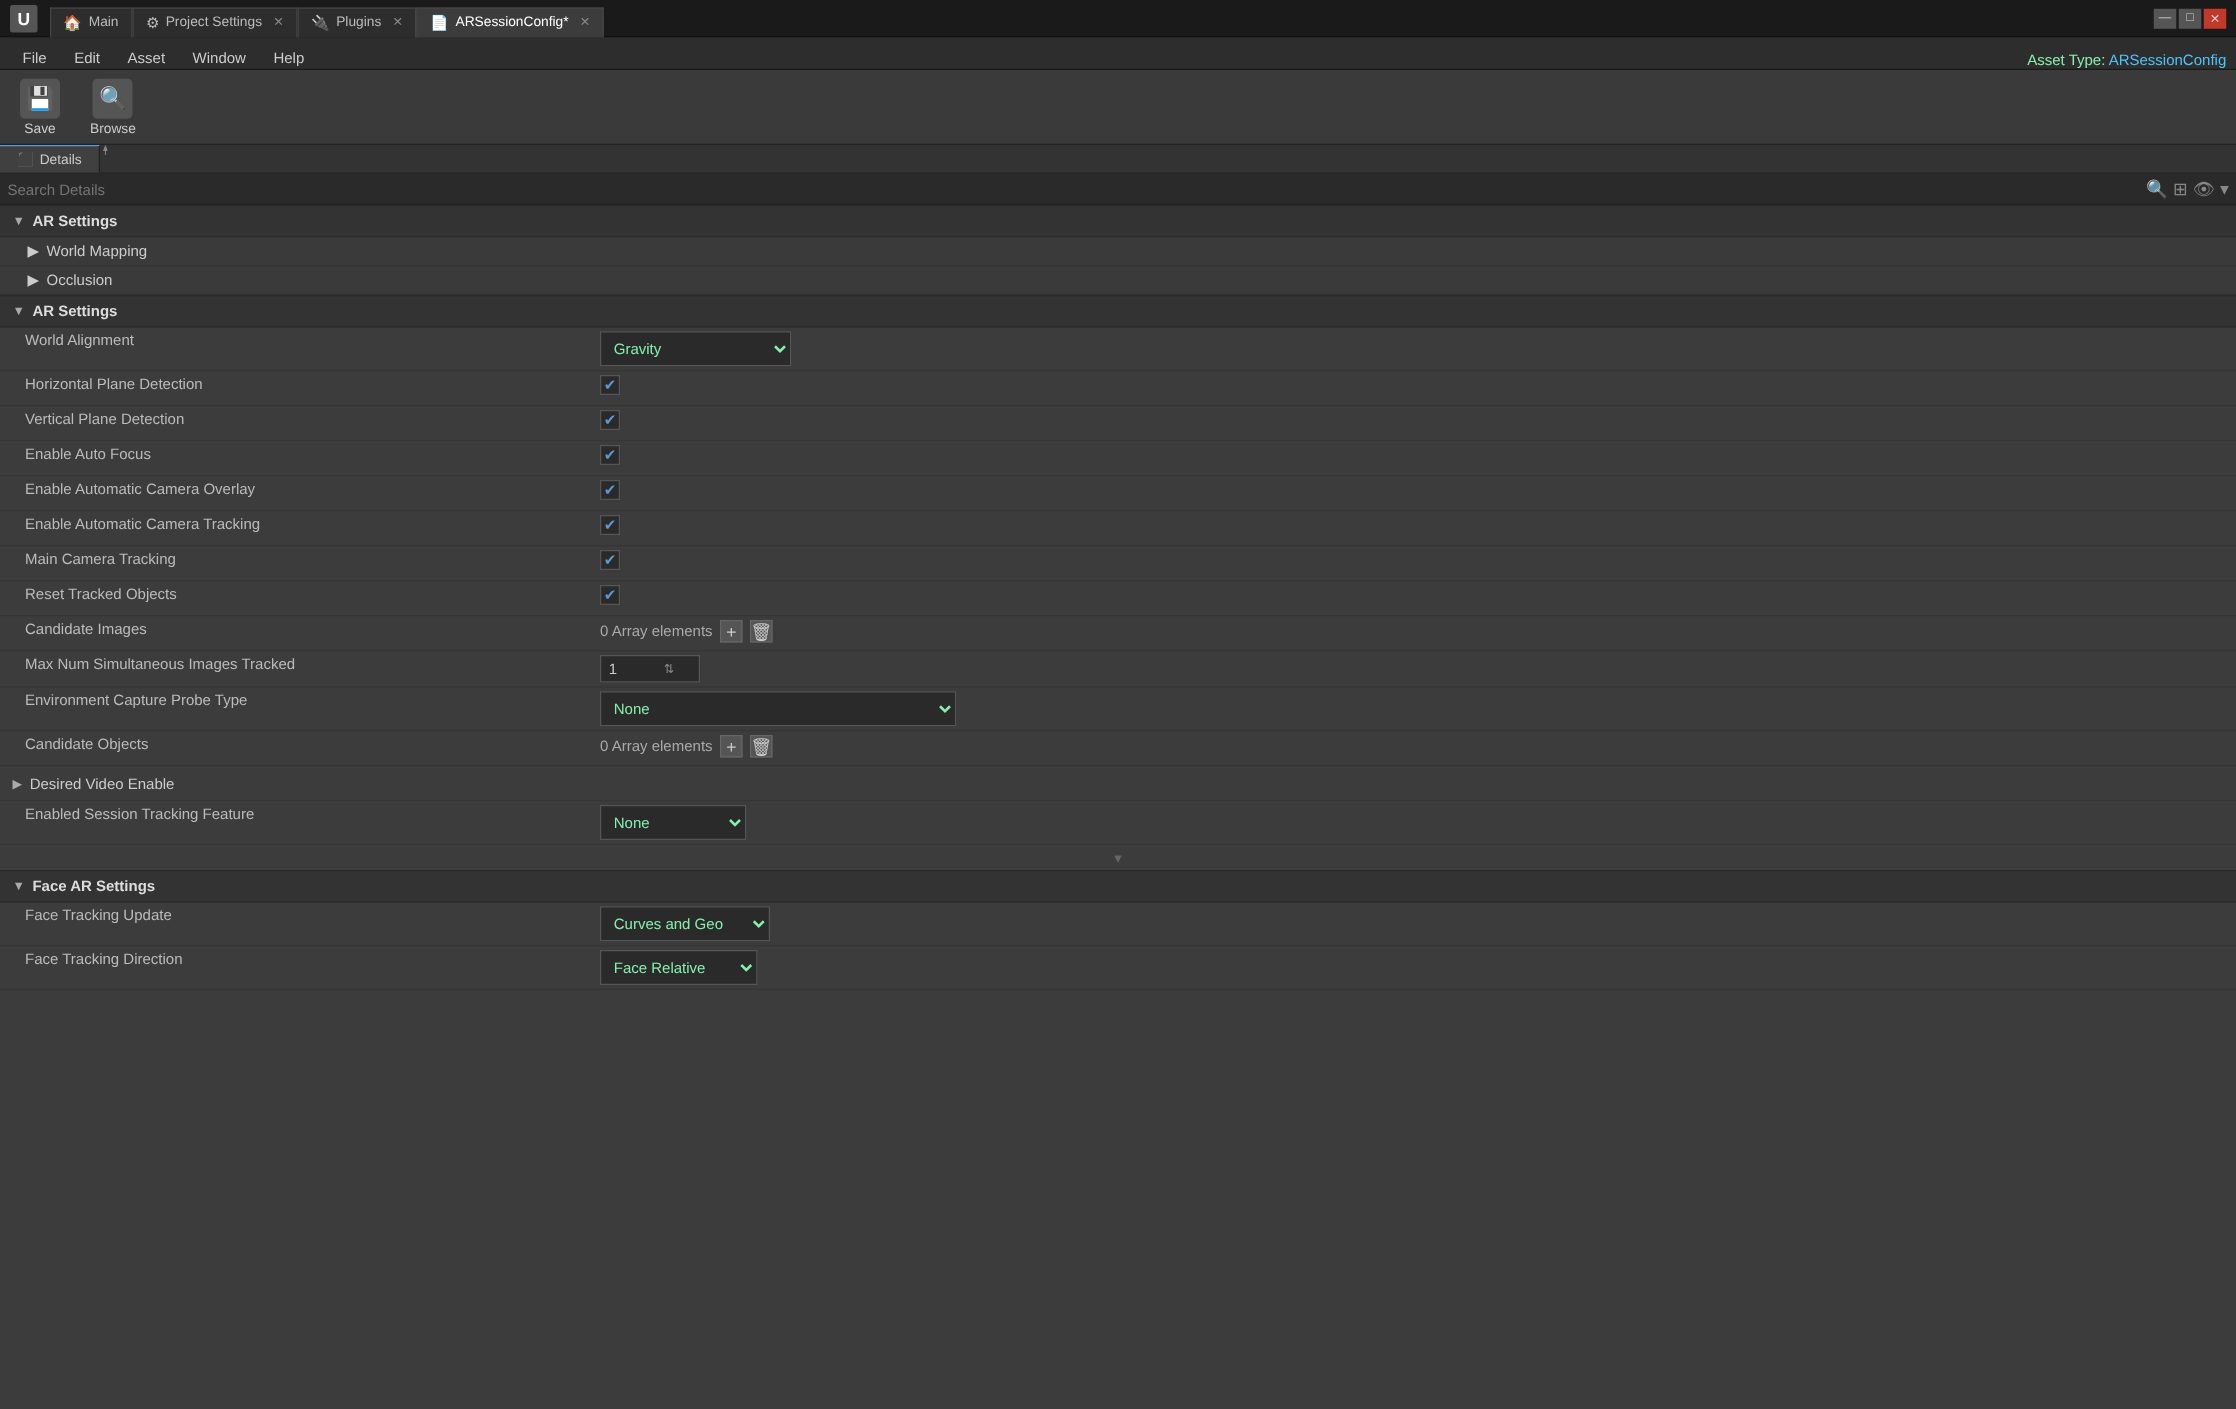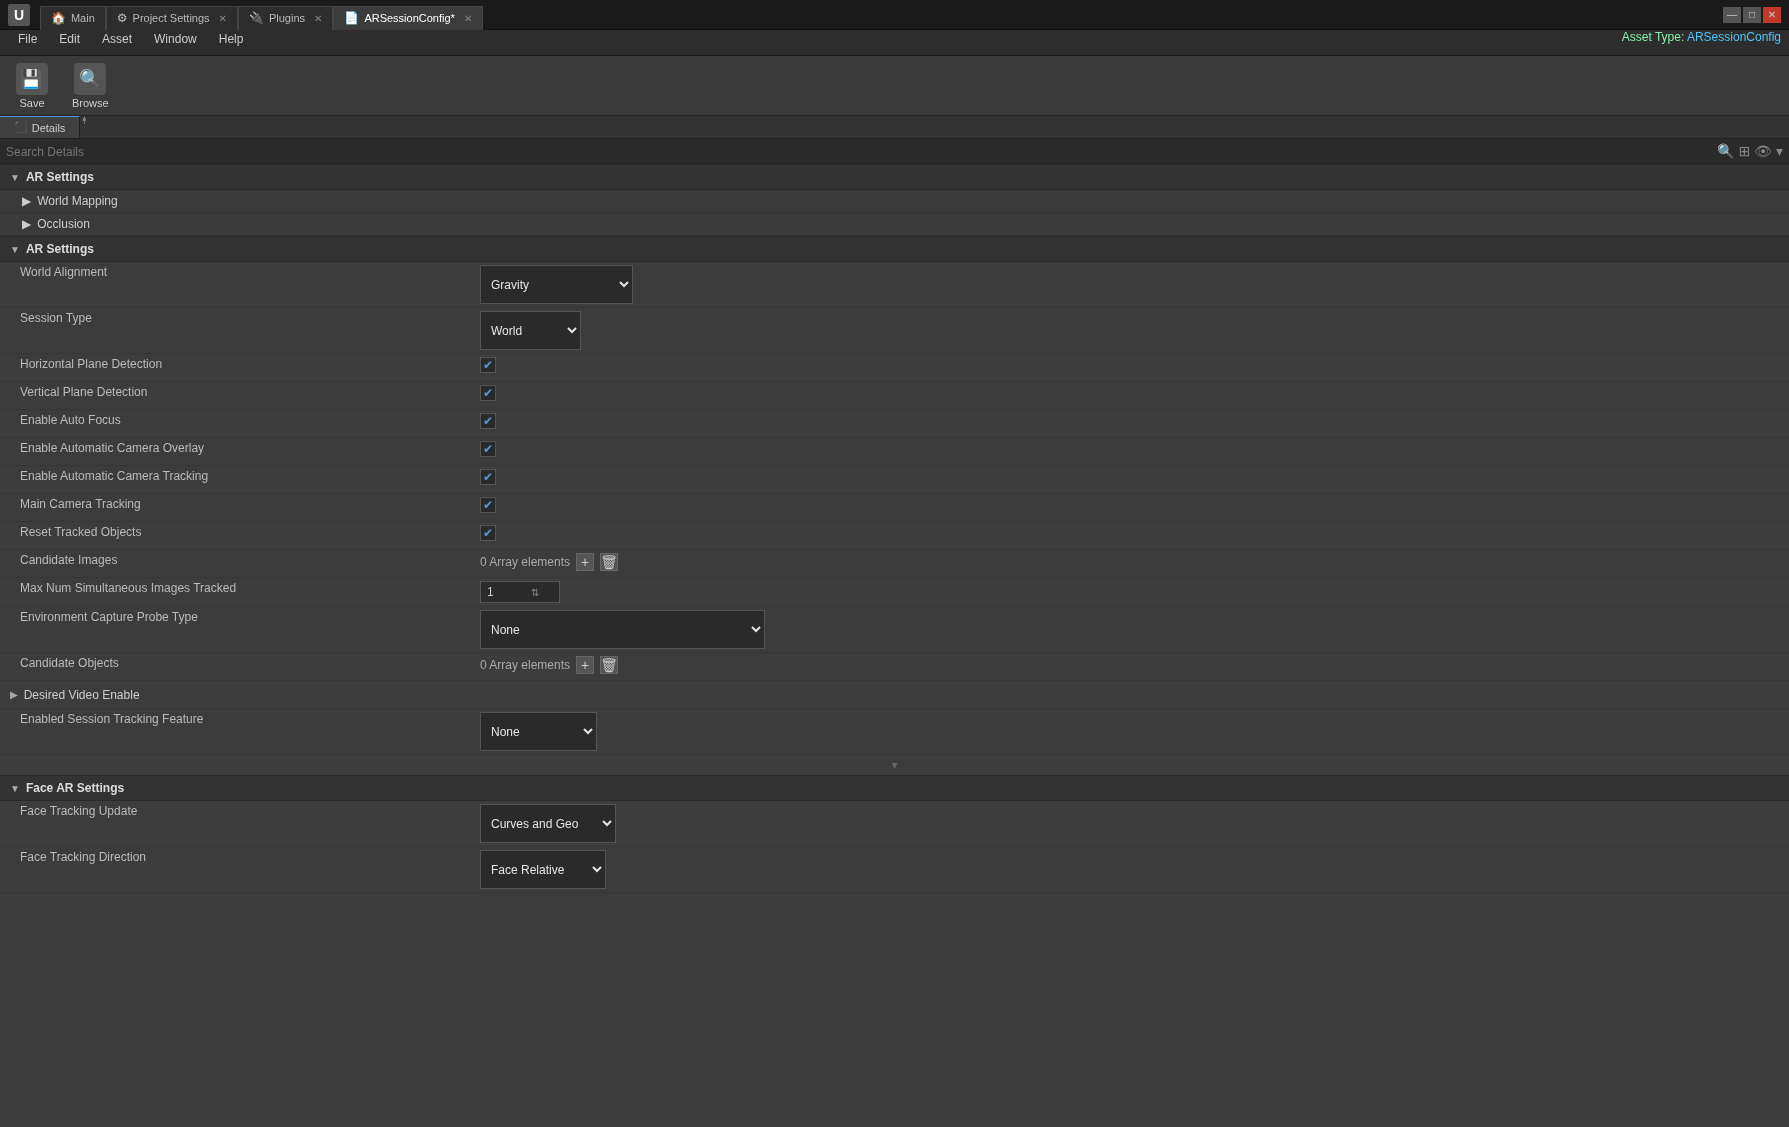--- a/index.html
+++ b/index.html
@@ -90,21 +90,21 @@
       align-items: center;
       justify-content: center;
     }
     .win-btn.close { background: #c0392b; }
 
     
     .menu-bar {
       background: #2d2d2d;
       height: 26px;
       display: flex;
-      align-items: flex-start;
+      align-items: flex-end;
       padding: 0 8px;
       gap: 4px;
       border-bottom: 1px solid #1a1a1a;
       justify-content: space-between;
     }
     .menu-items {
       display: flex;
       gap: 2px;
     }
     .menu-item {
@@ -253,25 +253,25 @@
     .settings-value {
       flex: 1;
       display: flex;
       align-items: center;
       gap: 6px;
     }
 
     select.styled-select {
       background: #2a2a2a;
       border: 1px solid #555;
-      color: #e5e5e5;
+      color: #86efac;
       padding: 1px 20px 1px 6px;
       font-size: 12px;
       cursor: pointer;
-      height: 39px;
+      height: 28px;
       min-width: 100px;
       outline: none;
     }
 
     
     .checkbox-wrapper {
       display: flex;
       align-items: center;
     }
     .styled-checkbox {
@@ -467,33 +467,20 @@
     <div class="settings-label">World Alignment</div>
     <div class="settings-value">
       <select class="styled-select">
         <option>Gravity</option>
         <option>Camera</option>
         <option>GravityAndHeading</option>
       </select>
     </div>
   </div>
 
-  <div class="settings-row">
-    <div class="settings-label">Session Type</div>
-    <div class="settings-value">
-      <select class="styled-select">
-        <option>World</option>
-        <option>Face</option>
-        <option>Image</option>
-        <option>Object</option>
-        <option>Location</option>
-        <option>Positional</option>
-      </select>
-    </div>
-  </div>
 
   <div class="settings-row">
     <div class="settings-label">Horizontal Plane Detection</div>
     <div class="settings-value">
       <div class="checkbox-wrapper">
         <div class="styled-checkbox">✔</div>
       </div>
     </div>
   </div>
 

